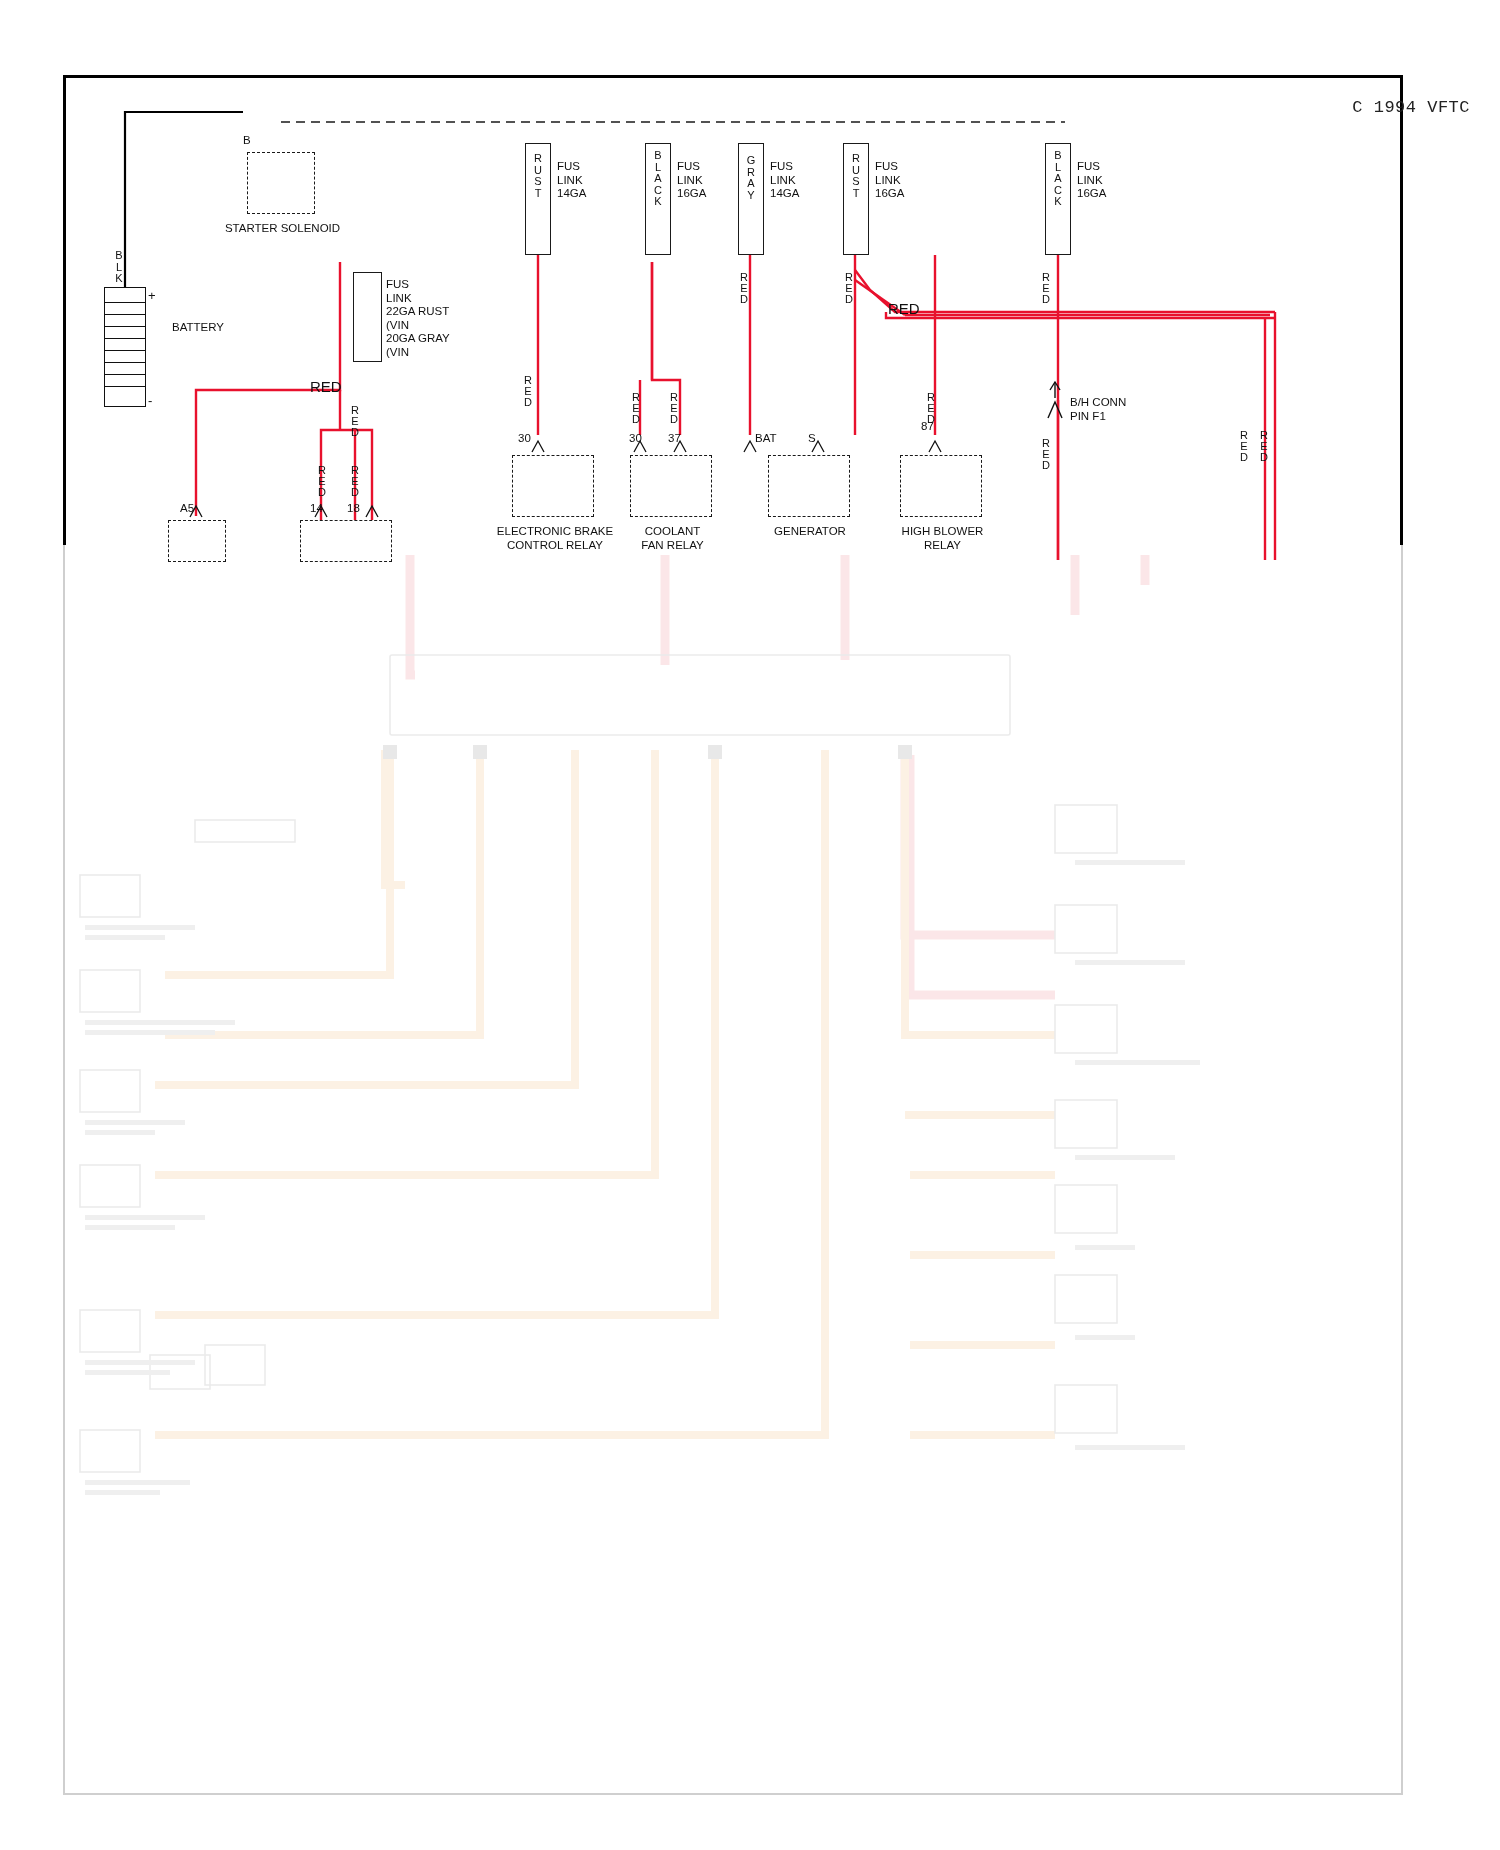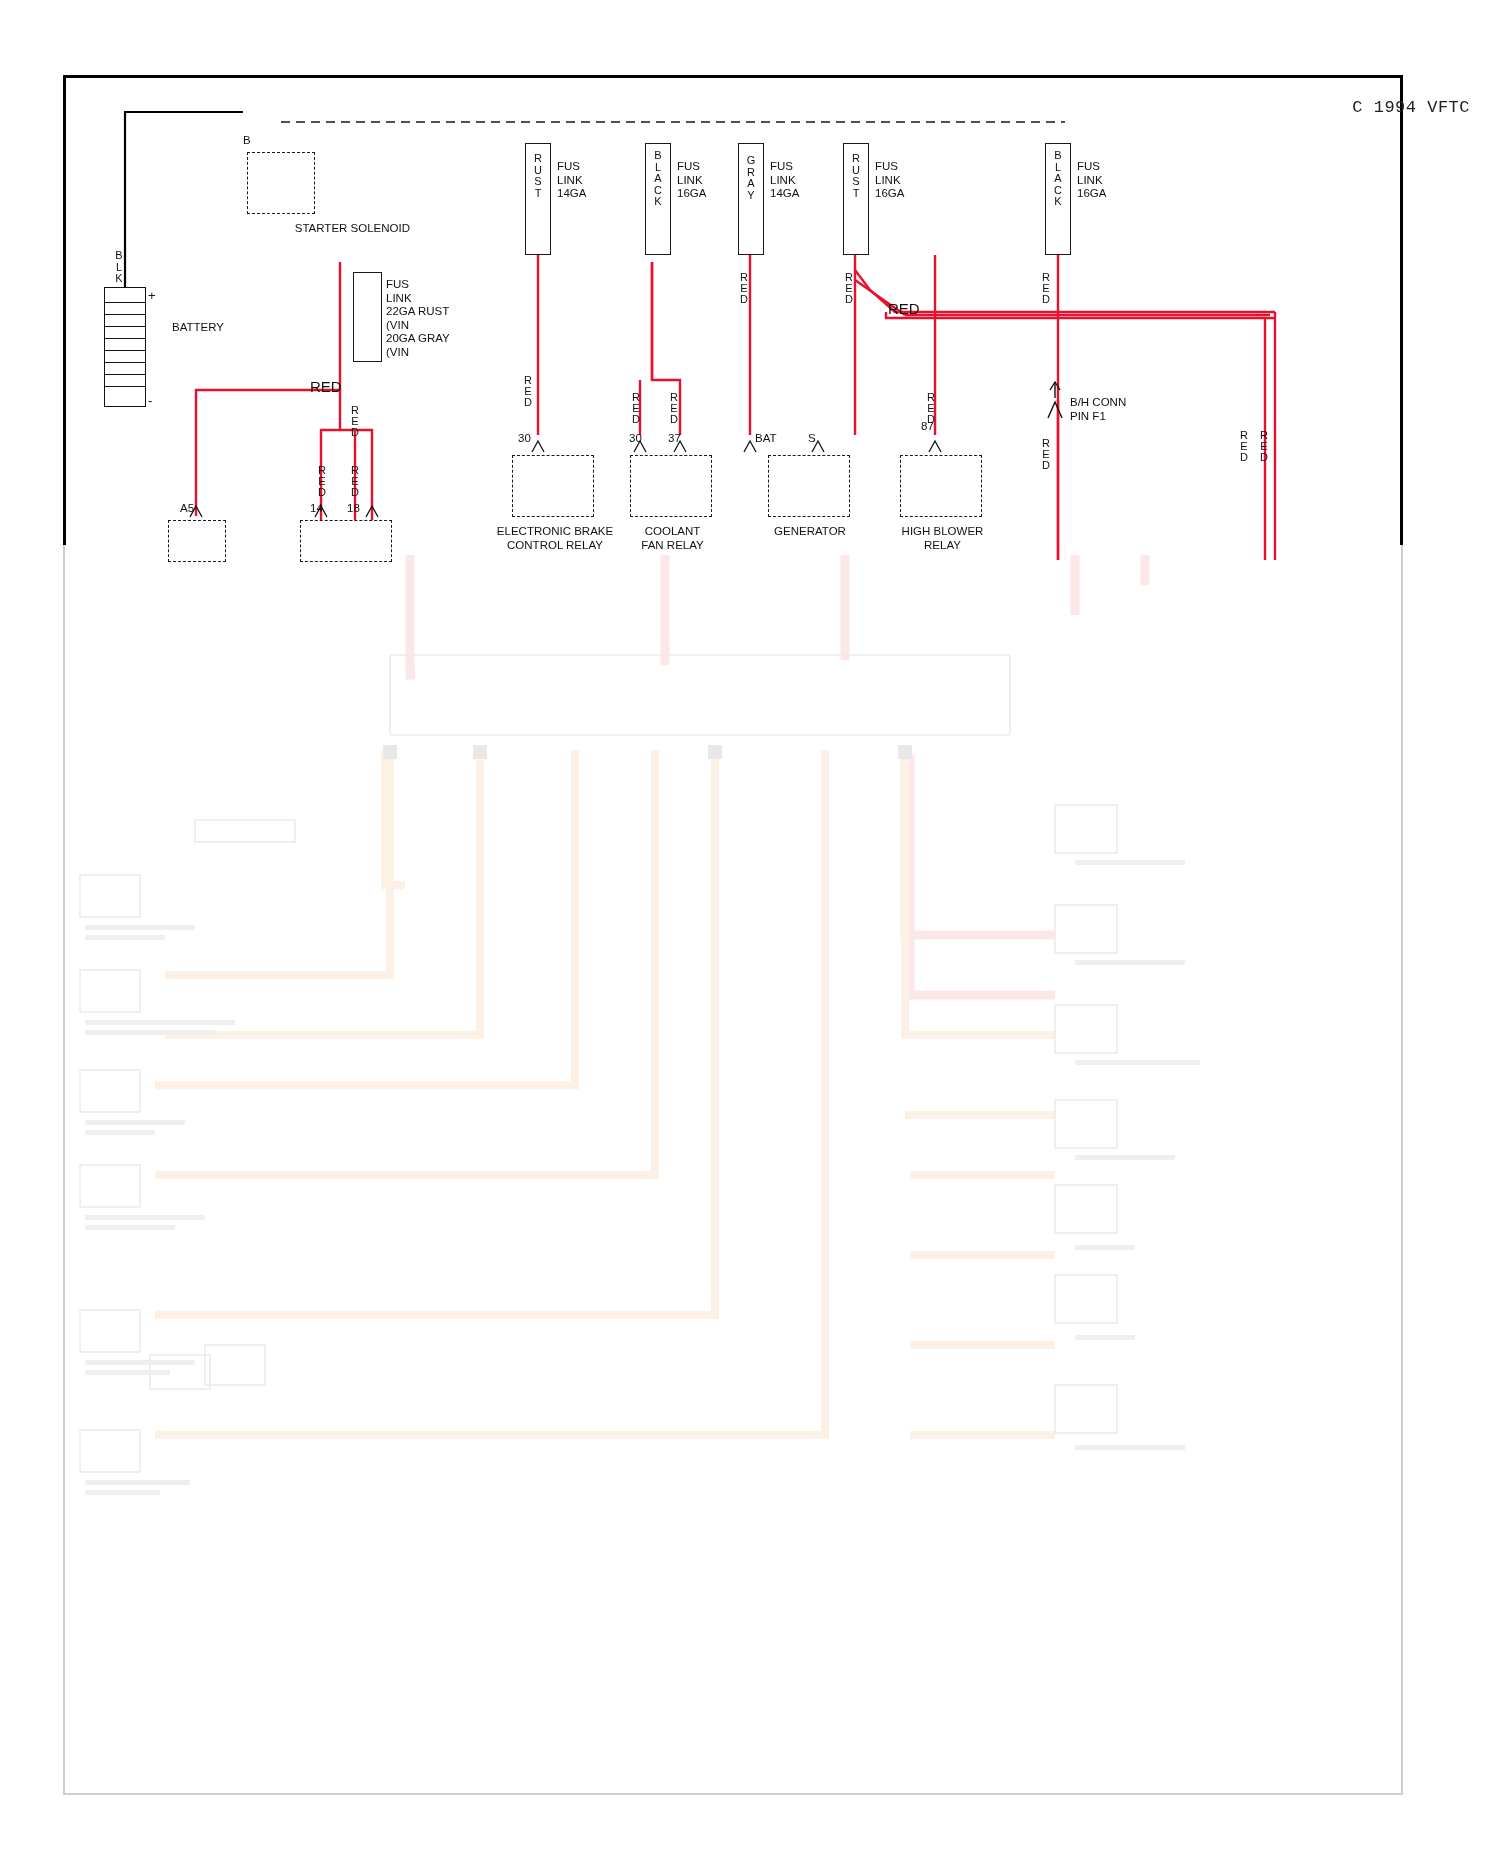--- a/index.html
+++ b/index.html
@@ -275,21 +275,21 @@
     <div class="batt-plate" style="top:74px;"></div>
     <div class="batt-plate" style="top:86px;"></div>
     <div class="batt-plate" style="top:98px;"></div>
   </div>
   <div class="lbl" style="left:148px; top:288px; font-size:13px;">+</div>
   <div class="lbl" style="left:148px; top:393px; font-size:13px;">-</div>
   <div class="lbl" style="left:172px; top:309px;margin-top:12px;">BATTERY</div>
 
   <div class="box-dashed" style="left:247px; top:152px; width:68px; height:62px;"></div>
   <div class="lbl" style="left:243px; top:134px;">B</div>
-  <div class="lbl-c" style="left:155px; top:222px; width:255px;text-align:right;">STARTER SOLENOID</div>
+  <div class="lbl-c" style="left:155px; top:222px; width:255px;">STARTER SOLENOID</div>
 
   <div class="box-solid" style="left:353px; top:272px; width:29px; height:90px;"></div>
   <div class="lbl" style="left:386px; top:278px;"><span>FUS</span><br><span>LINK</span><br><span>22GA RUST</span><br><span>(VIN</span><br><span>20GA GRAY</span><br><span>(VIN</span></div>
 
   <div class="red-lbl" style="left:310px; top:378px;">RED</div>
   <div class="red-lbl-v" style="left:349px; top:405px; width:12px;">R
 E
 D</div>
   <div class="red-lbl-v" style="left:316px; top:465px; width:12px;">R
 E

